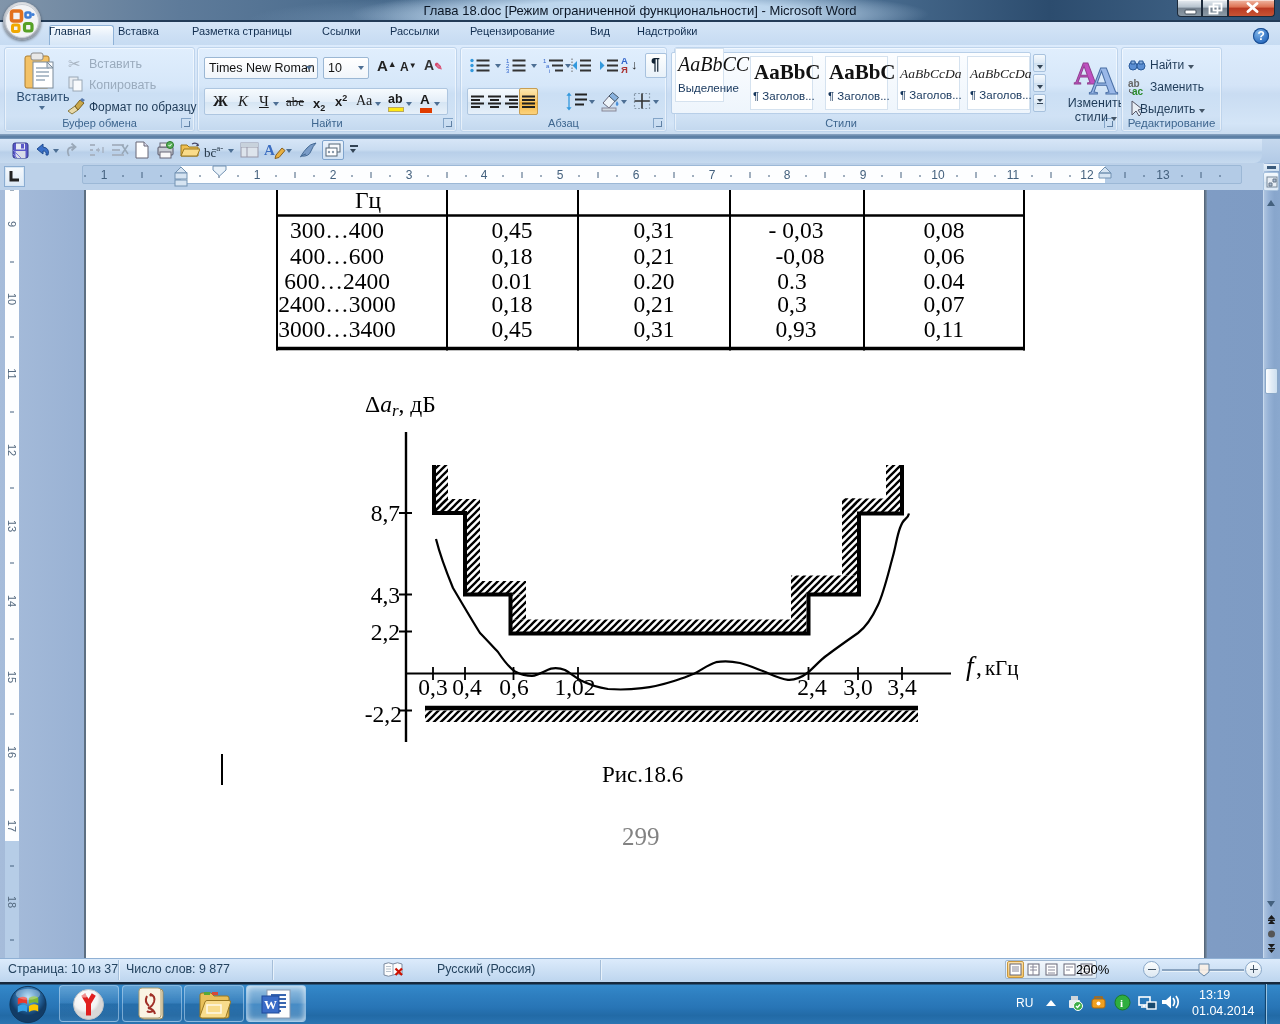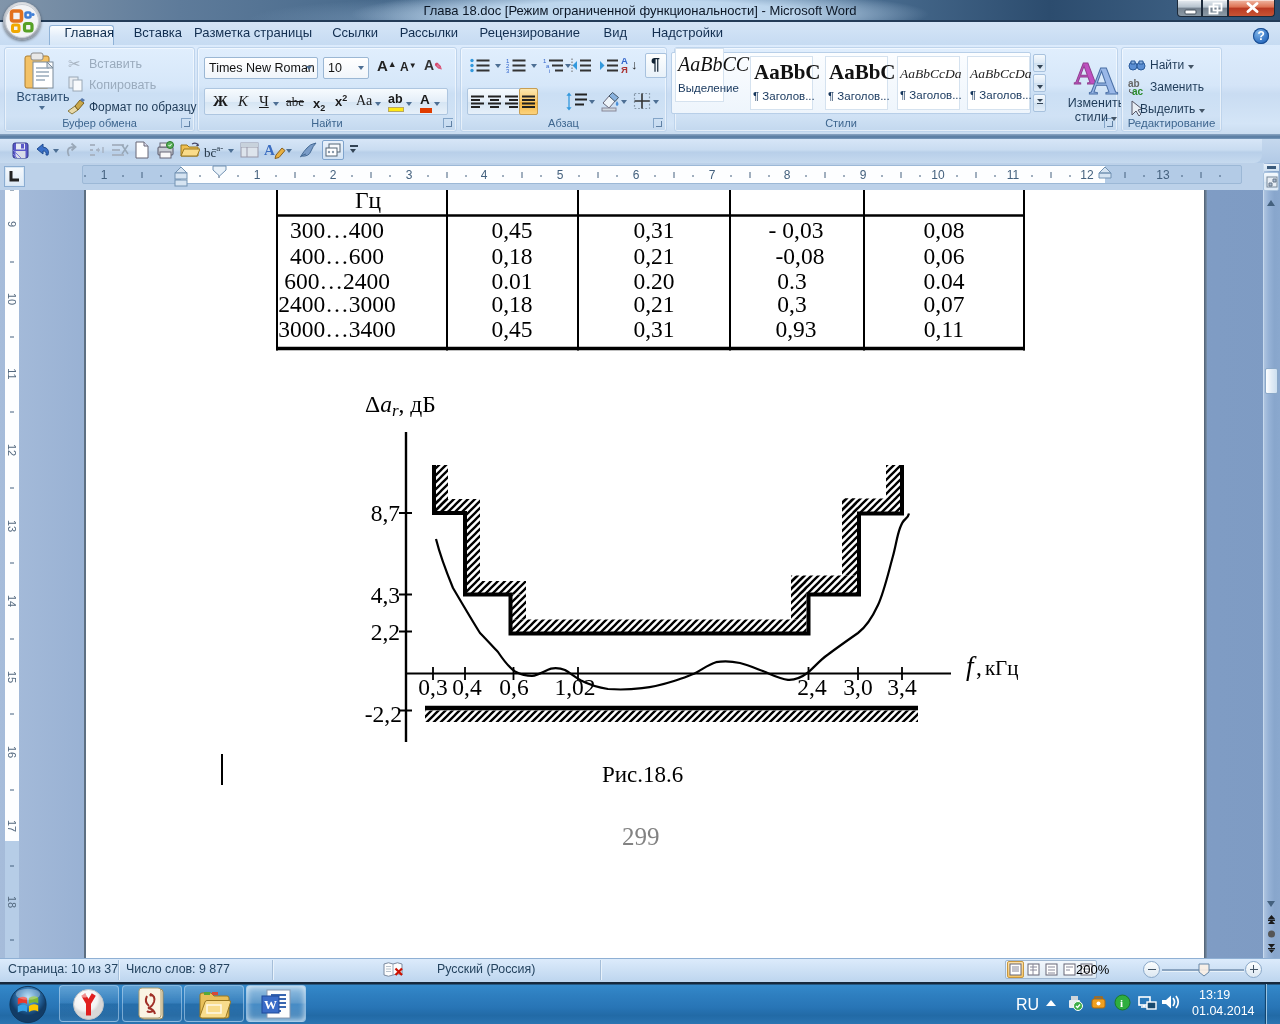--- a/index.html
+++ b/index.html
@@ -4,21 +4,21 @@
 *{margin:0;padding:0;box-sizing:border-box}
 html,body{width:1280px;height:1024px;overflow:hidden;background:#8aa6ca;font-family:"Liberation Sans",sans-serif}
 .a{position:absolute}
 #titlebar{left:0;top:0;width:1280px;height:22px;background:radial-gradient(ellipse 340px 30px at 640px 14px,rgba(196,220,242,.98) 0%,rgba(196,220,242,.92) 45%,rgba(196,220,242,0) 85%),radial-gradient(ellipse 260px 30px at 430px 20px,rgba(150,180,210,.5),rgba(150,180,210,0) 70%),linear-gradient(90deg,#8195aa 0%,#5e7b9a 14%,#47698b 30%,#6f92b4 46%,#7c9fc0 54%,#496c8f 68%,#2c4c6e 82%,#3b5d80 92%,#2b4d70 100%)}
 #titletxt{left:235px;top:3px;width:810px;text-align:center;font-size:13px;color:#0b1625}
 .winbtn{top:0;height:17px;border:1px solid #1c2a3a;border-top:none;box-shadow:inset 0 1px 0 rgba(255,255,255,.55)}
 #btnmin{left:1177px;width:25px;border-radius:0 0 0 4px;background:linear-gradient(#e8edf2 0%,#b5c2cd 45%,#75828f 50%,#8c9aa6 100%)}
 #btnmax{left:1202px;width:26px;background:linear-gradient(#e8edf2 0%,#b5c2cd 45%,#75828f 50%,#8c9aa6 100%)}
 #btncls{left:1228px;width:47px;border-radius:0 0 4px 0;background:linear-gradient(#f0b7a3 0%,#dd7051 45%,#b93922 50%,#c85435 100%)}
 #tabrow{left:0;top:22px;width:1280px;height:23px;background:linear-gradient(#d5e5f7,#c6dbf2)}
-.tab{top:25px;height:20px;font-size:13px;color:#122e50;text-align:right}
+.tab{top:25px;height:20px;font-size:11px;color:#122e50;text-align:left}
 #tabsel{left:49px;top:25px;width:65px;height:20px;background:linear-gradient(#fbfdfe,#e3eefa 55%,#d7e7f7);border:1px solid #8fb2d7;border-bottom:none;border-radius:3px 3px 0 0}
 #orb{left:3px;top:2px;width:38px;height:38px;border-radius:50%;background:radial-gradient(circle at 50% 35%,#fdfdfd 0%,#e8eaec 35%,#c8ccd2 60%,#9aa1ab 100%);box-shadow:0 1px 3px rgba(0,0,0,.5),inset 0 -2px 4px rgba(120,130,145,.8)}
 #ribbon{left:0;top:45px;width:1280px;height:89px;background:linear-gradient(#dcebfc 0%,#d4e4f7 45%,#c9dcf2 55%,#d4e5f7 88%,#cadcf0 100%)}
 .grp{top:47px;height:85px;border:1px solid #bed4ec;border-radius:3px;background:linear-gradient(#e0eefd 0%,#d6e7f9 45%,#cbdff4 55%,#d0e2f5 82%,#c3d8ee 100%);box-shadow:inset 0 0 0 1px rgba(255,255,255,.55)}
 .glabel{position:absolute;bottom:2px;left:0;right:0;text-align:center;font-size:11px;color:#3e668f}
 .glaunch{position:absolute;bottom:3px;right:3px;width:10px;height:10px;border:1px solid #7d9fc4;border-right:none;border-bottom:none;opacity:.9}
 .glaunch:after{content:"";position:absolute;left:2px;top:2px;width:5px;height:5px;border:1px solid #55779c;border-left:none;border-top:none}
 .rtxt{font-size:12px;color:#2c4d70;white-space:nowrap}
 .gtxt{font-size:12px;color:#9aabbd;white-space:nowrap}
 .combo{white-space:nowrap;overflow:hidden;background:linear-gradient(#fff,#f0f5fa);border:1px solid #9bb7d4;border-radius:2px;font-size:12.5px;color:#111;padding-left:4px}
@@ -34,21 +34,21 @@
 #vrul{left:5px;top:0px;width:14px;height:768px;background:#b6cde7}
 #vrulw{position:absolute;left:0;top:0;width:14px;height:651px;background:#fdfeff}
 #page{left:84px;top:0;width:1120px;height:768px;background:#fff;border-left:2px solid #5d6f82}
 #pshadow{left:1204px;top:0;width:3px;height:768px;background:linear-gradient(90deg,#4f5f70,#7b93ae)}
 #vsb{left:1263px;top:163px;width:17px;height:795px;border-left:1px solid #c8daee;background:linear-gradient(90deg,#aec4e0 0,#96b2d6 30%,#88a6cc 65%,#8aa8ce 100%)}
 #statusbar{left:0;top:958px;width:1280px;height:24px;background:linear-gradient(#dcebfb,#cbdff4 55%,#bdd5ee);border-top:1px solid #8fb0d4}
 .stxt{font-size:12.4px;color:#24435f;top:962px}
 .ssep{top:960px;width:1px;height:20px;background:#a5bed9;box-shadow:1px 0 0 #e8f2fb}
 #taskbar{left:0;top:982px;width:1280px;height:42px;background:linear-gradient(#16283c 0,#16283c 2px,#3489ca 3px,#2e7fc0 30%,#2875b6 60%,#226aa6 80%,#2a75b2 100%)}
 .tbtn{top:985px;width:60px;height:37px;border:1px solid rgba(190,220,245,.55);border-radius:4px;background:linear-gradient(rgba(255,255,255,.22),rgba(255,255,255,.06) 48%,rgba(0,0,0,.08) 52%,rgba(255,255,255,.05))}
-.ttxt{color:#fff;font-size:16px}
+.ttxt{color:#fff;font-size:12px}
 svg{display:block}
 </style></head>
 <body>
 <div class="a" id="titlebar"></div>
 <div class="a" style="left:0;top:20px;width:1280px;height:2px;background:#233c58"></div>
 <div class="a" id="titletxt">Глава 18.doc [Режим ограниченной функциональности] - Microsoft Word</div>
 <div class="a winbtn" id="btnmin">
     <svg width="25" height="17">
       <rect x="7" y="10" width="11" height="4" rx="1" fill="#fff" stroke="#45505c"></rect>
     </svg>

